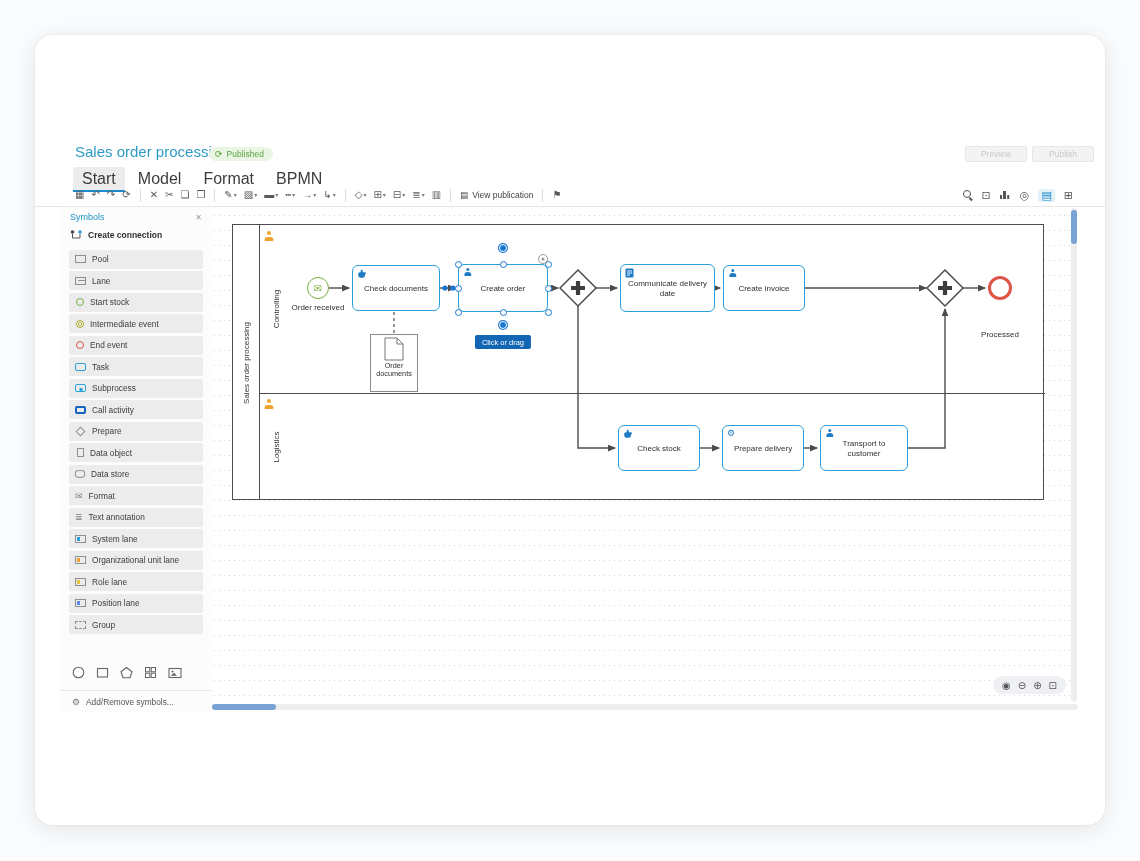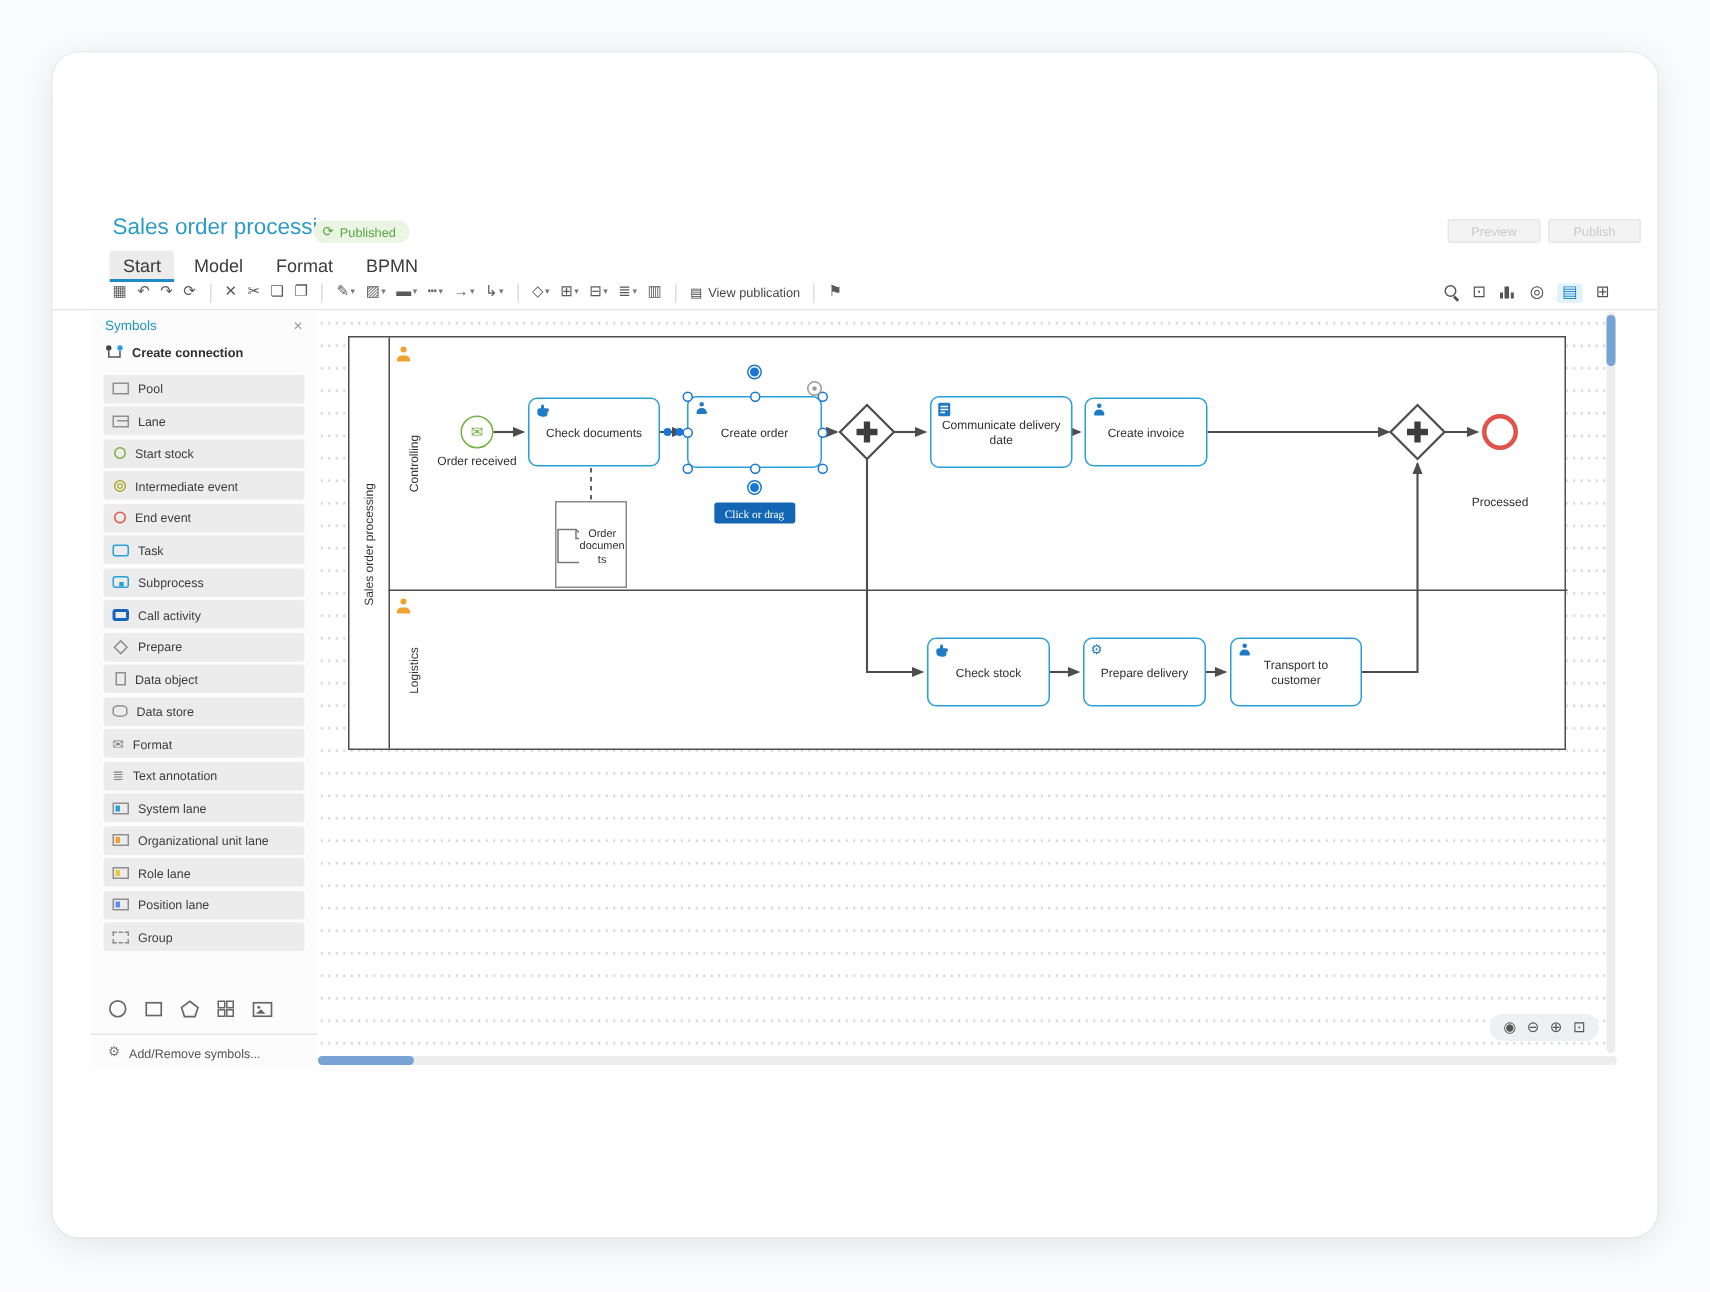--- a/index.html
+++ b/index.html
@@ -10,21 +10,21 @@
   
   .title { position:absolute; left:40px; top:108px; font-size:15px; color:#2e9bc6; }
   .pub-badge { position:absolute; left:174px; top:112px; display:flex; align-items:center; gap:4px;
                background:#eaf5e3; border-radius:9px; padding:2px 9px 2px 6px; font-size:8.5px; color:#58a441; }
   .pub-badge .pb-ic { font-size:9px; color:#58a441; }
   .hdr-btn { position:absolute; top:111px; width:62px; height:16px; background:#f3f3f3; border:1px solid #e7e7e7;
              border-radius:2px; font-size:8.5px; color:#c9c9c9; display:flex; align-items:center; justify-content:center; }
   .btn-preview { left:930px; } .btn-publish { left:997px; }
 
   
-  .tabs { position:absolute; left:38px; top:132px; display:flex; gap:4px; font-size:12px; color:#3c3c3c; }
+  .tabs { position:absolute; left:38px; top:132px; display:flex; gap:4px; font-size:16px; color:#3c3c3c; }
   .tab { padding:3px 9px 4px; border-radius:2px 2px 0 0; cursor:default; }
   .tab.active { background:#ececec; box-shadow: inset 0 -2px 0 #1f8ac9; }
 
   
   .toolbar { position:absolute; left:40px; top:151px; height:18px; display:flex; align-items:center; gap:7px;
              font-size:10px; color:#5a5a5a; }
   .tbi { display:inline-flex; align-items:center; line-height:1; }
   .caret { font-size:6px; color:#7a7a7a; margin-left:1px; }
   .tb-sep { width:1px; height:13px; background:#ddd; margin:0 2px; }
   .view-pub { display:flex; align-items:center; gap:4px; font-size:8.5px; color:#444; }
@@ -92,30 +92,30 @@
   .ppl-task { position:absolute; top:3px; left:5px; width:8px; height:8px; --c:#1e7bc4; }
   .ppl-task::before { width:3.4px; height:3.4px; }
   .ppl-task::after { width:7.4px; height:3.6px; }
 
   .evt-label { position:absolute; width:64px; text-align:center; font-size:8px; color:#2f2f2f; }
   .start-evt { position:absolute; left:95px; top:69px; width:22px; height:22px; border:1.8px solid #76b043; border-radius:50%;
                background:#fff; display:flex; align-items:center; justify-content:center; font-size:10px; color:#76b043; }
   .end-evt { position:absolute; left:776px; top:68px; width:24px; height:24px; border:3.2px solid #e0524a; border-radius:50%; background:#fff; }
 
   .data-obj { position:absolute; left:158px; top:126px; width:48px; height:58px; border:1px solid #8a8a8a; background:#fff;
-              display:flex; flex-direction:row; align-items:center; padding-top:2px; }
+              display:flex; flex-direction:column; align-items:center; padding-top:2px; }
   .data-obj .dtext { font-size:7.3px; color:#2f2f2f; text-align:center; line-height:1.15; width:42px; word-break:break-word; margin-top:1px; }
 
   .handle { position:absolute; width:7px; height:7px; border-radius:50%; background:#fff; border:1.5px solid #1976d2; }
   .handle-solid { position:absolute; width:8px; height:8px; border-radius:50%; background:#1976d2; border:1.5px solid #fff; box-shadow:0 0 0 1px #1976d2; }
   .handle-action { position:absolute; width:10px; height:10px; border-radius:50%; background:#fff; border:1px solid #9a9a9a; }
   .handle-action::after { content:""; position:absolute; left:50%; top:50%; transform:translate(-50%,-50%); width:3px; height:3px; border-radius:50%; background:#9a9a9a; }
 
   .drag-tip { position:absolute; left:291px; top:127px; transform:translateX(-50%); background:#1266b3; color:#fff;
-              font-size:7.5px; padding:2.5px 7px; border-radius:2px; white-space:nowrap;font-family:Liberation Serif, serif; }
+              font-size:7.5px; padding:2.5px 7px; border-radius:2px; white-space:nowrap; }
 
   .zoom-pill { position:absolute; right:12px; bottom:8px; background:#eef0f3; border-radius:10px; height:18px;
                display:flex; align-items:center; gap:7px; padding:0 9px; font-size:10px; color:#555; }
 
   .hscroll { position:absolute; left:177px; top:669px; width:866px; height:6px; background:#ededed; border-radius:3px; }
   .hscroll .thumb { position:absolute; left:0; top:0; width:64px; height:6px; background:#78a3d4; border-radius:3px; }
   .vscroll { position:absolute; left:1036px; top:173px; width:6px; height:494px; background:#ededed; border-radius:3px; }
   .vscroll .thumb { position:absolute; left:0; top:2px; width:6px; height:34px; background:#78a3d4; border-radius:3px; }
 </style>
 </head>

